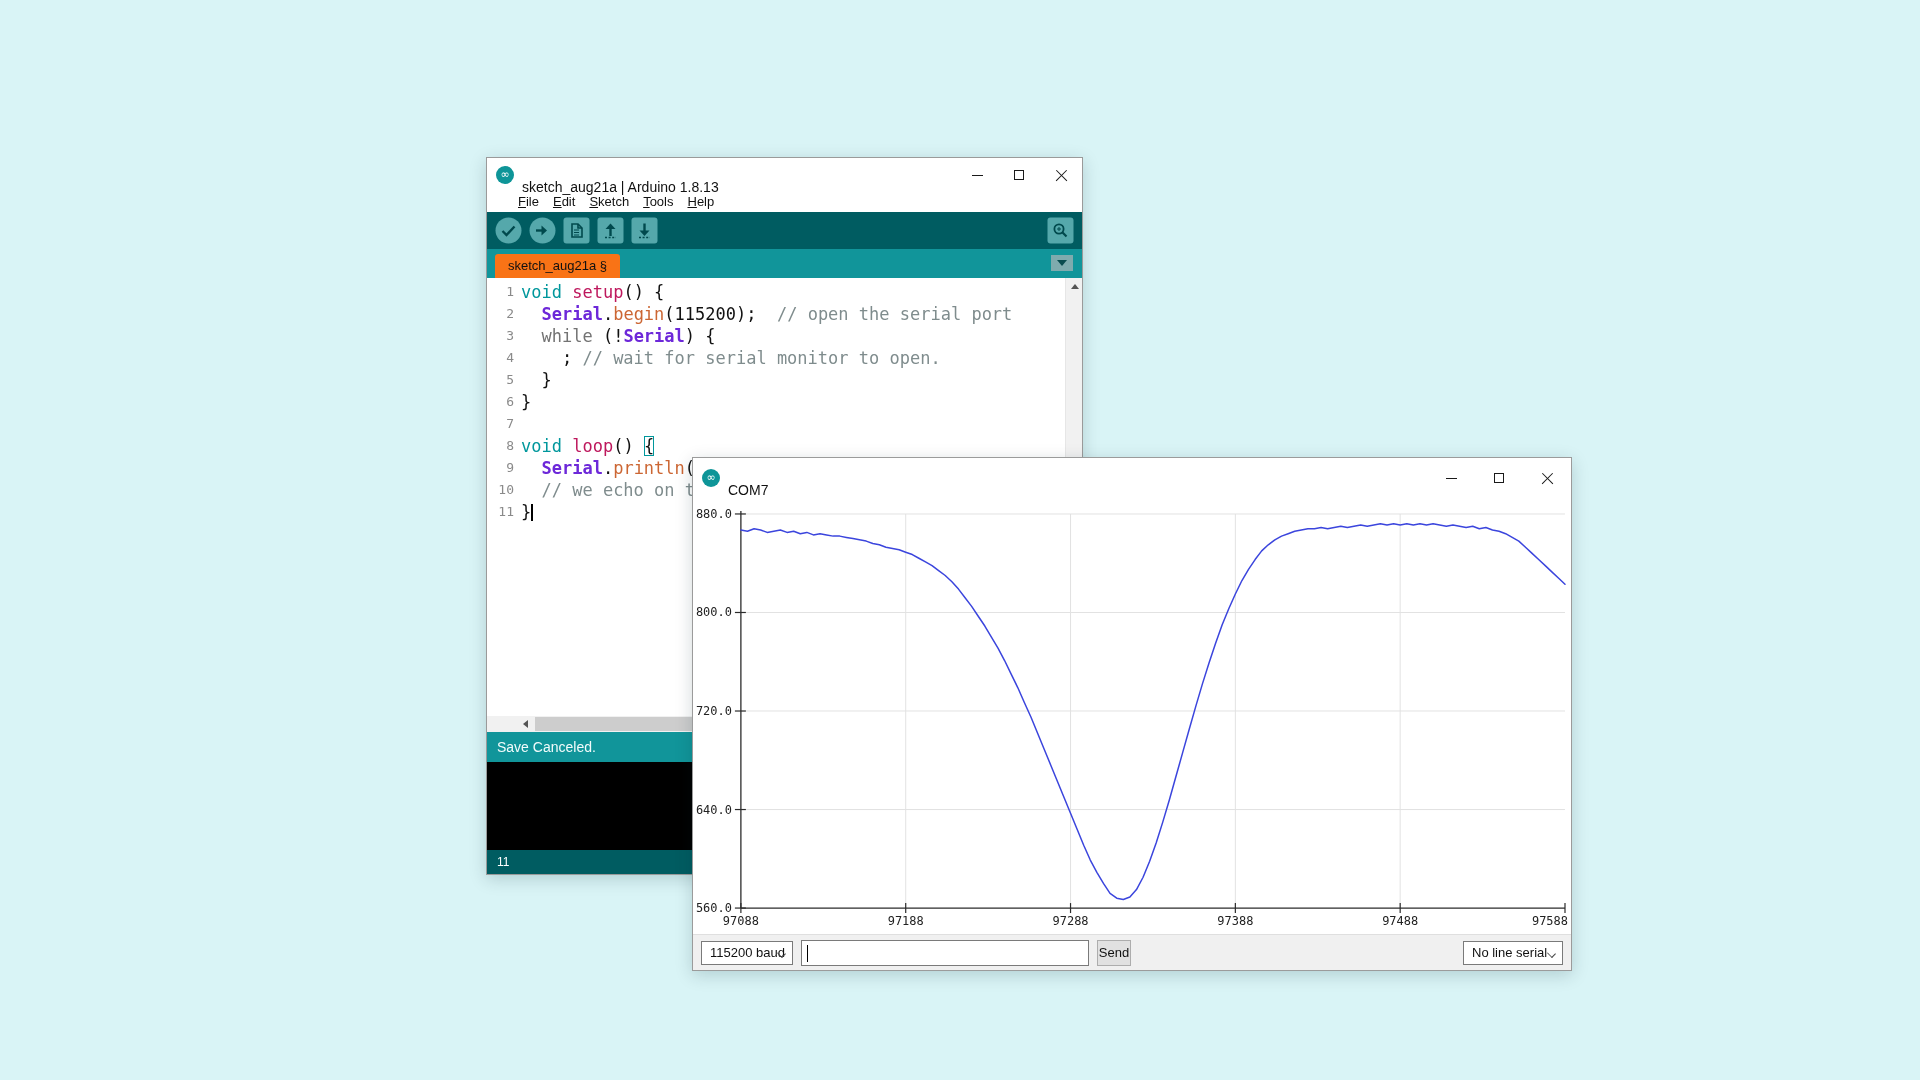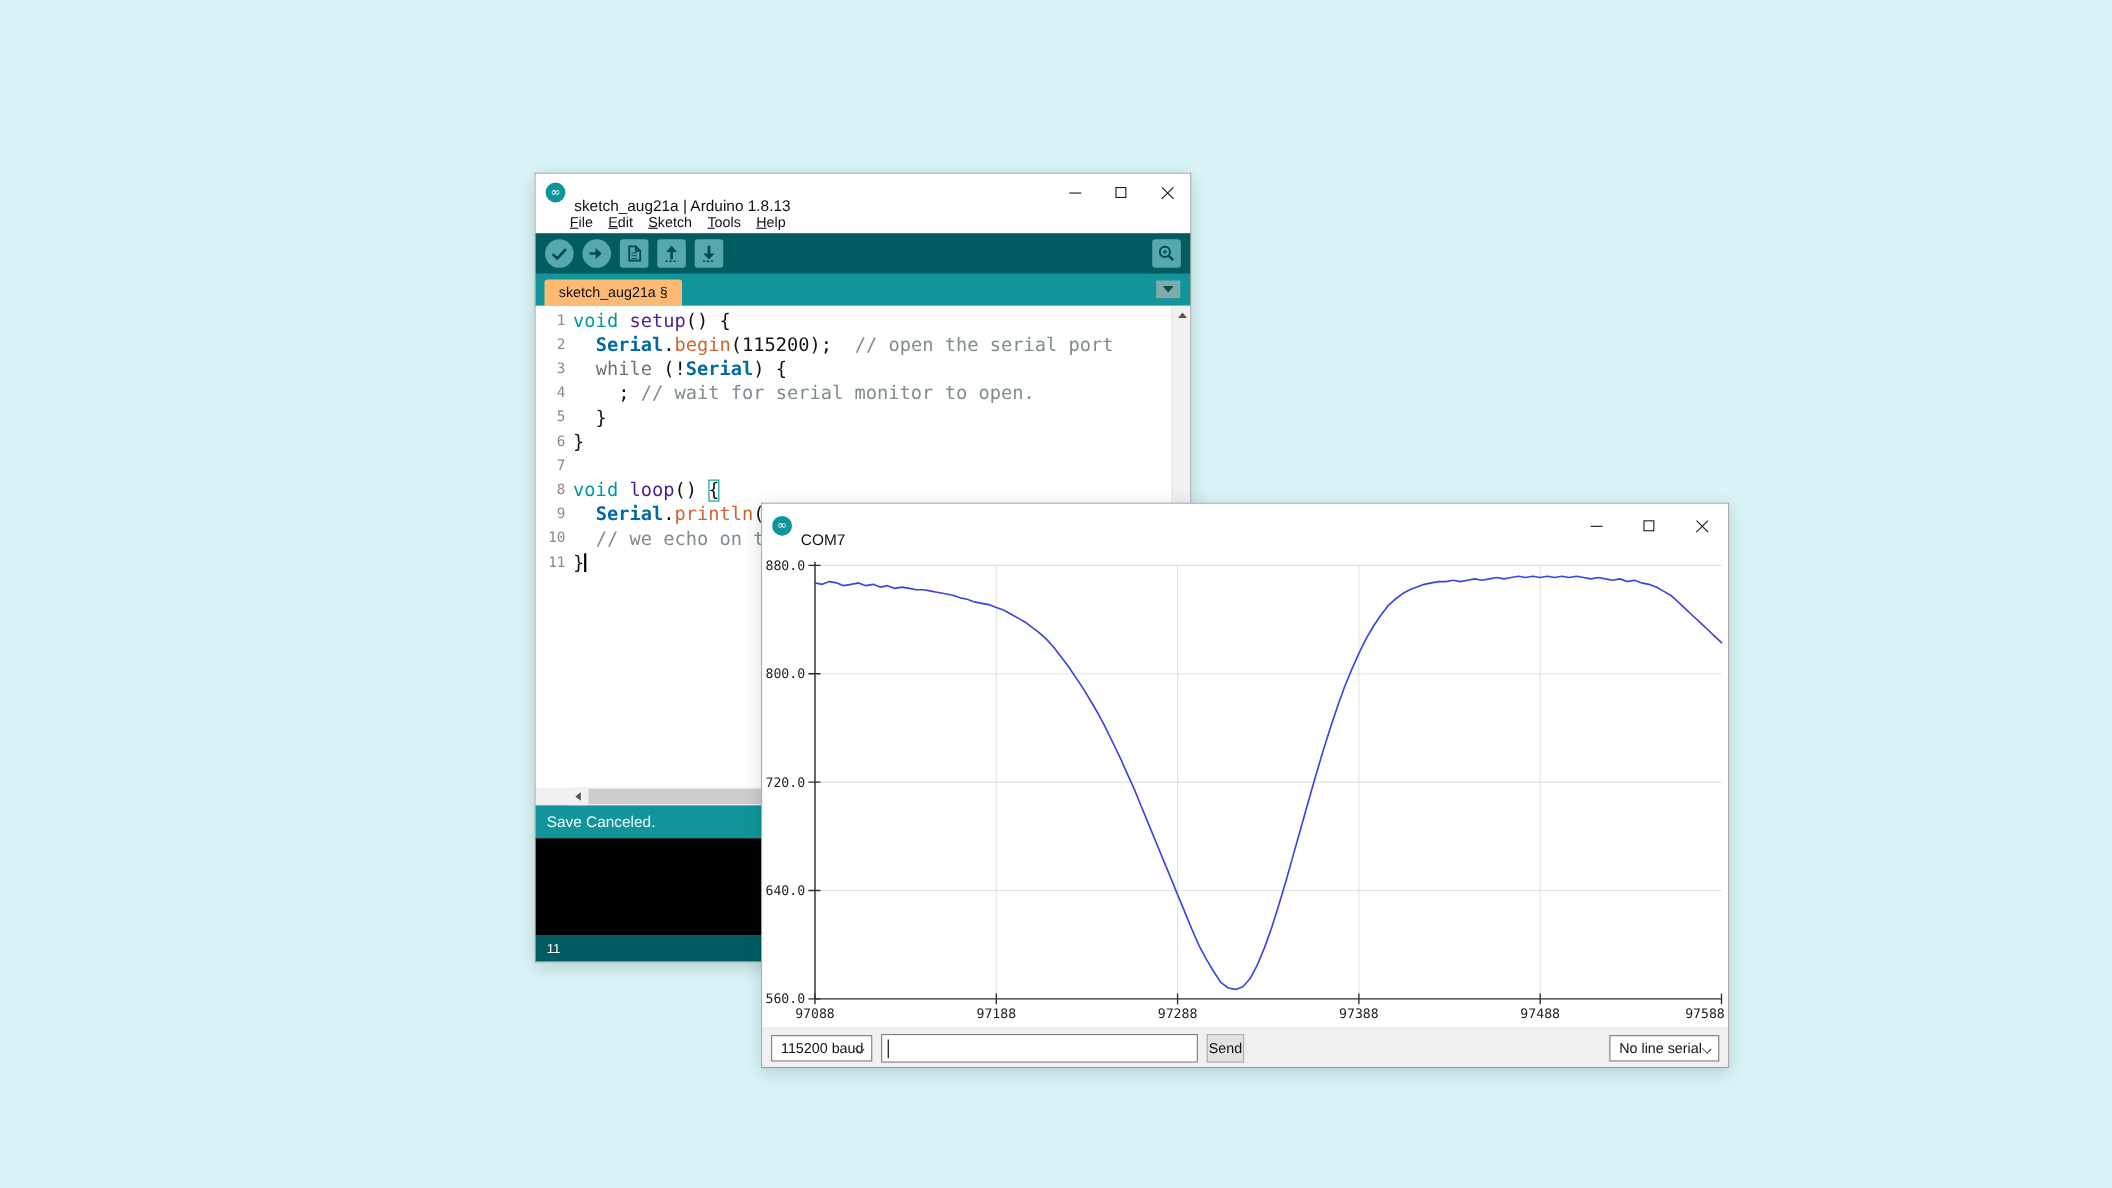--- a/index.html
+++ b/index.html
@@ -32,38 +32,38 @@
   .ide .tbar { height:34px; }
   .menubar { height:20px; background:#ffffff; display:flex; align-items:center; padding-left:25px; gap:2px; }
   .mi { font-size:13px; color:#111; padding:0 6px; }
   .mi u { text-decoration:underline; }
 
   .toolbar { height:37px; background:#005C61; display:flex; align-items:center; padding:0 8px; gap:7px; }
   .tbtn { width:27px; height:27px; display:block; }
   .tbtn.right { margin-left:auto; }
 
   .tabbar { height:29px; background:#11959A; display:flex; align-items:flex-end; padding:0 8px; position:relative; }
-  .tab { height:24px; background:#fdba74; border-radius:3px 3px 0 0; padding:0 13px; display:flex; align-items:center;
+  .tab { height:24px; background:#f97316; border-radius:3px 3px 0 0; padding:0 13px; display:flex; align-items:center;
          font-size:13px; color:#111; }
   .tabdd { position:absolute; right:9px; bottom:7px; width:22px; height:16px; background:#7FABAE;
            display:flex; align-items:center; justify-content:center; }
   .tabdd i { width:0; height:0; border-left:5px solid transparent; border-right:5px solid transparent; border-top:6px solid #0A4C4F; }
 
   .editor { height:440px; background:#fff; position:relative; overflow:hidden; }
   .codewrap { position:absolute; inset:0 17px 0 0; padding-top:3px; }
   .cline { display:flex; height:22px; line-height:22px; }
   .lnum { flex:0 0 34px; text-align:right; padding-right:7px; color:#8A8A8A;
           font:13px/22px "DejaVu Sans Mono", monospace; }
   .ctext { font:17px/22px "DejaVu Sans Mono", monospace; white-space:pre; color:#111; }
   .tk-pl  { color:#111; }
   .tk-kw  { color:#00979C; }
-  .tk-fn  { color:#4c1d95; }
+  .tk-fn  { color:#be185d; }
   .tk-ct  { color:#737373; }
   .tk-fn2 { color:#CC6633; }
-  .tk-cls { color:#0369a1; font-weight:bold; }
+  .tk-cls { color:#6d28d9; font-weight:bold; }
   .tk-cm  { color:#7F8C8D; }
   .brkbox { outline:1px solid #00979C; outline-offset:-1px; }
   .caret { display:inline-block; width:2px; height:17px; background:#000; vertical-align:-3px; }
 
   .vscroll { position:absolute; top:0; right:0; width:17px; height:100%; background:#F1F1F1; border-left:1px solid #E6E6E6; }
   .varrow { width:17px; height:17px; display:flex; align-items:center; justify-content:center; }
   .varrow i { width:0; height:0; border-left:4px solid transparent; border-right:4px solid transparent; border-bottom:5px solid #555; }
 
   .hscroll { height:16px; background:#F1F1F1; position:relative; }
   .harrow { position:absolute; left:30px; top:0; width:17px; height:16px; display:flex; align-items:center; justify-content:center; background:#F1F1F1; }

